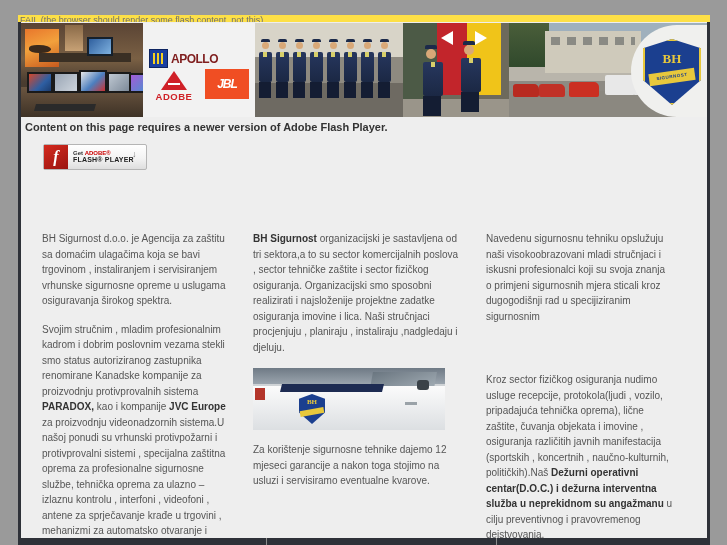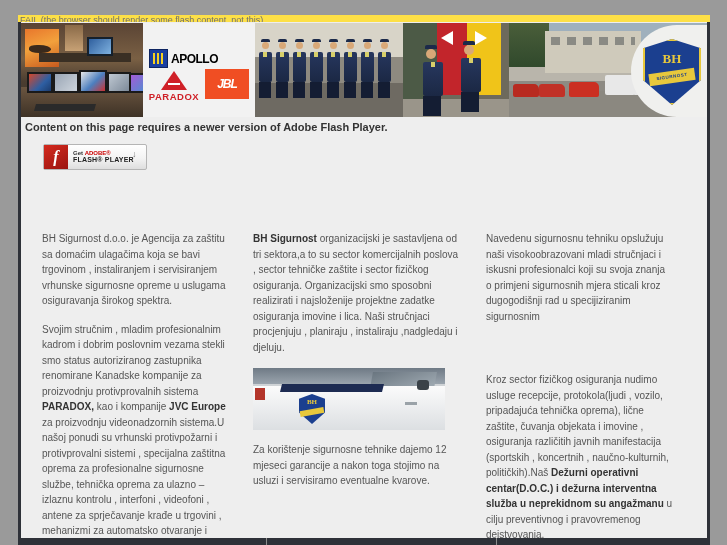--- a/index.html
+++ b/index.html
@@ -102,21 +102,21 @@
       border-right:3px solid transparent;border-bottom:6px solid #cc2128; vertical-align:-1px;}
   .lp-tri-g { display:inline-block; width:0;height:0;border-left:3px solid transparent;
       border-right:3px solid transparent;border-bottom:6px solid #1a7a3c; vertical-align:-1px;}
   .logo-apollo { position:absolute; left:6px; top:26px; width:100px; display:flex;
       align-items:center; gap:3px; }
   .ap-chip { width:17px;height:17px;background:#1a3fa0; position:relative;
       border:1px solid #0d2461; }
   .ap-chip:before{content:"";position:absolute;left:3px;top:3px;width:11px;height:11px;
       background: repeating-linear-gradient(90deg,#f5d020 0 2px,#1a3fa0 2px 4px),
                   repeating-linear-gradient(0deg,#f5d020 0 2px,transparent 2px 4px);}
-  .ap-name { font-size:12px;font-weight:bold;color:#000000;letter-spacing:-0.5px;
+  .ap-name { font-size:12px;font-weight:bold;color:#7f1d1d;letter-spacing:-0.5px;
       font-family:"Liberation Sans", sans-serif;}
   .logo-ademco { position:absolute; left:4px; top:48px; width:54px; text-align:center; }
   .ad-tri { width:0;height:0;margin:0 auto;border-left:13px solid transparent;
       border-right:13px solid transparent;border-bottom:19px solid #cf2027; position:relative;}
   .ad-tri:after{content:"";position:absolute;left:-6px;top:12px;width:12px;height:2px;background:#fff;}
   .ad-name{font-size:9.5px;font-weight:bold;color:#cf2027;letter-spacing:0.5px;margin-top:1px;}
   .logo-jbl { position:absolute; left:62px; top:46px; width:44px; height:30px;
       background:#f04e23; display:flex;align-items:center;justify-content:center;}
   .jbl-t{color:#ffffff;font-weight:bold;font-size:12px;letter-spacing:-1px;
       font-family:"Liberation Sans", sans-serif;font-style:italic;}
@@ -317,21 +317,21 @@
         <div class="cr-kb"></div>
       </div>
 
       <div class="ban-cell ban-2">
         <div class="logo-apollo">
           <div class="ap-chip"></div>
           <div class="ap-name">APOLLO</div>
         </div>
         <div class="logo-ademco">
           <div class="ad-tri"></div>
-          <div class="ad-name">PARADOX</div>
+          <div class="ad-name">ADOBE</div>
         </div>
         <div class="logo-jbl">
           <div class="jbl-t">JBL</div>
         </div>
       </div>
 
       <div class="ban-cell ban-3">
         <div class="gl-bg"></div>
         <div class="gl-wall"></div>
         <div class="gl-guards">

